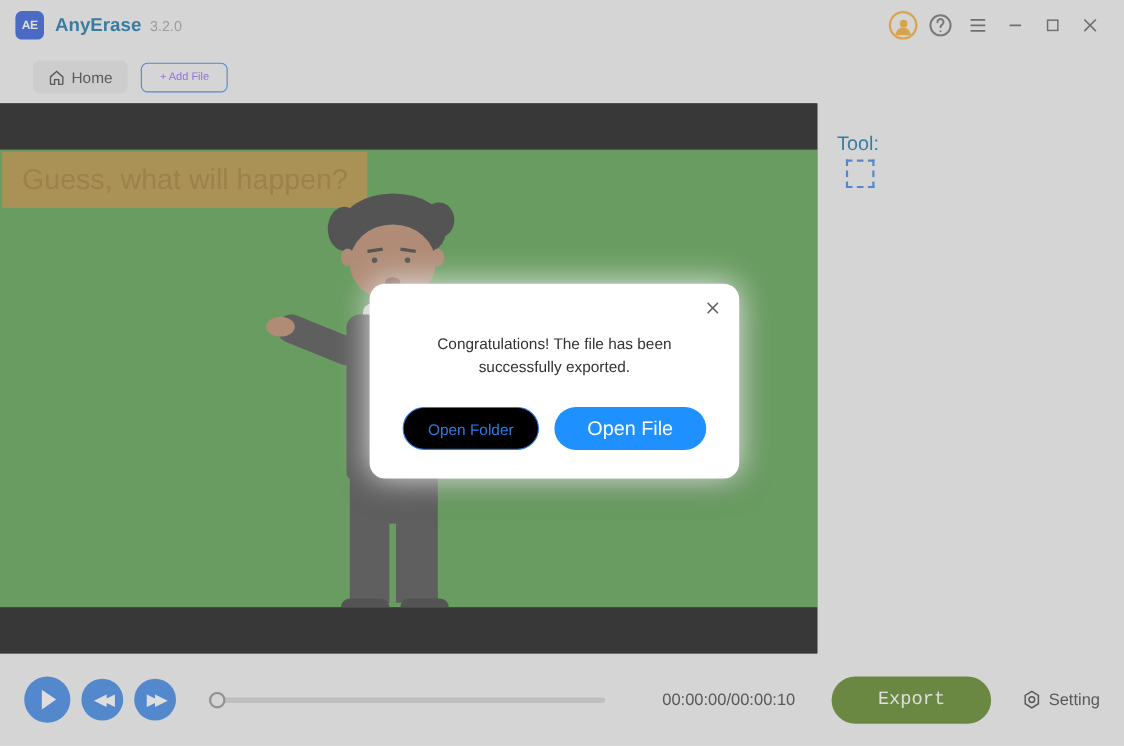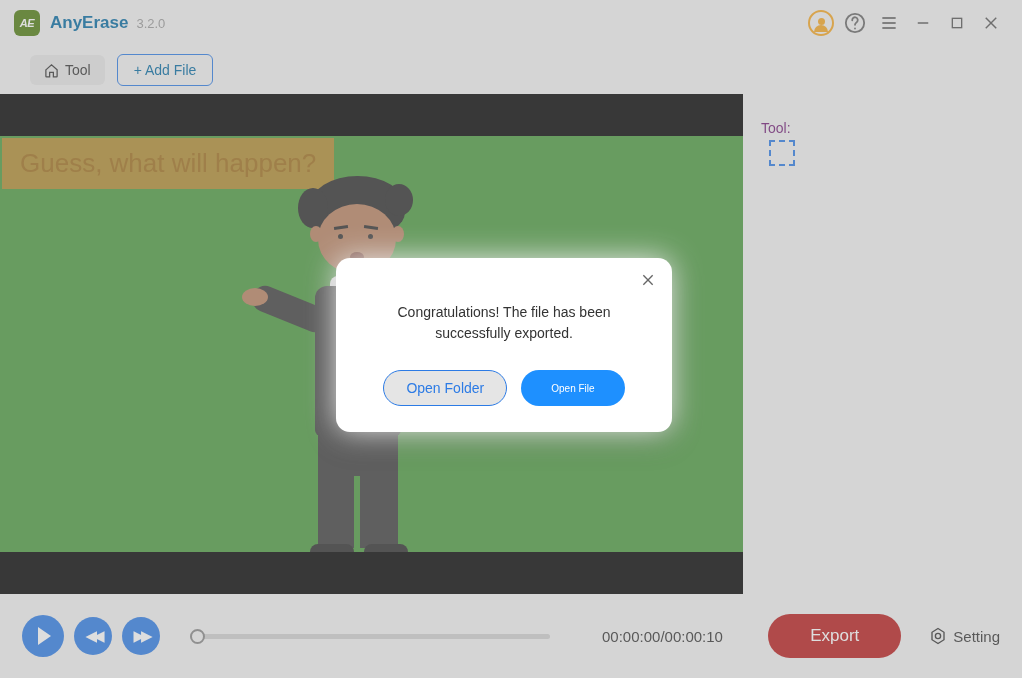--- a/index.html
+++ b/index.html
@@ -1,32 +1,32 @@
 <!DOCTYPE html>
 <html><head>
 <meta charset="utf-8">
 <style>
   * { box-sizing: border-box; margin: 0; padding: 0; }
   html, body { width: 1022px; height: 678px; font-family: -apple-system, BlinkMacSystemFont, "Segoe UI", Arial, sans-serif; background: #f2f2f2; overflow: hidden; position: relative; }
 
   
   .titlebar { height: 46px; display: flex; align-items: center; padding: 0 14px; }
-  .logo { width: 26px; height: 26px; background: #4d7c0f; border-radius: 6px; display:flex;align-items:center;justify-content:center;color:#fff;font-size:11px;font-weight:700;letter-spacing:-.5px;font-style:italic;}
+  .logo { width: 26px; height: 26px; background: #1d4ed8; border-radius: 6px; display:flex;align-items:center;justify-content:center;color:#fff;font-size:11px;font-weight:700;letter-spacing:-.5px;}
   .appname { margin-left: 10px; font-weight: 600; font-size: 17px; color: #0369a1; }
   .appver { margin-left: 8px; font-size: 13px; color: #999; }
   .tbspacer { flex:1; }
   .tbbtn { width: 34px; height: 34px; display:flex;align-items:center;justify-content:center; color:#555; cursor:pointer;}
   .avatar-ring { width:26px;height:26px;border:2px solid #f5a623;border-radius:50%;display:flex;align-items:center;justify-content:center;}
   .avatar-head { width:7px;height:7px;background:#f5a623;border-radius:50%;position:relative;top:-2px;}
   .avatar-ring::after{content:"";width:14px;height:7px;background:#f5a623;border-radius:7px 7px 0 0;position:absolute;margin-top:10px;}
 
   
   .toolbar { height: 48px; display:flex;align-items:center;padding-left:30px;gap:12px;}
   .home-btn { background:#e5e5e5;border-radius:6px;padding:7px 14px;display:flex;align-items:center;gap:6px;font-size:14px;color:#333;cursor:pointer;}
-  .addfile-btn { border:1.5px solid #2c7be5;color:#0369a1;border-radius:6px;padding:7px 16px;font-size:14px;cursor:pointer;background:transparent;}
+  .addfile-btn { border:1.5px solid #2c7be5;color:#8b5cf6;border-radius:6px;padding:7px 16px;font-size:10px;cursor:pointer;background:transparent;}
 
   
   .main { position:absolute;top:94px;left:0;right:0;bottom:84px;display:flex;}
   .video-col { width:743px;display:flex;flex-direction:column;background:#000;}
   .black-top{height:42px;background:#000;}
   .video-frame{flex:1;background:#4b9a3e;position:relative;overflow:hidden;}
   .caption-box{position:absolute;top:2px;left:2px;background:#b08a2e;color:#b97a2a;padding:10px 18px;font-size:26px;font-weight:500;}
   .caption-box span{color:#9e6e1c;}
   .black-bot{height:42px;background:#000;}
 
@@ -48,47 +48,47 @@
   .torso{position:absolute;top:110px;left:55px;width:86px;height:150px;background:#3c3c3c;border-radius:12px 12px 6px 6px;}
   .arm-l{position:absolute;top:120px;left:-10px;width:80px;height:26px;background:#3c3c3c;border-radius:14px;transform:rotate(22deg);}
   .hand-l{position:absolute;top:112px;left:-18px;width:26px;height:18px;background:#b98160;border-radius:50%;}
   .arm-r{position:absolute;top:120px;left:128px;width:24px;height:120px;background:#3c3c3c;border-radius:12px;}
   .legs{position:absolute;top:252px;left:58px;width:80px;height:120px;background:#3c3c3c;}
   .leg-split{position:absolute;top:300px;left:94px;width:6px;height:72px;background:#4b9a3e;}
   .shoe{position:absolute;width:44px;height:14px;background:#2b2b2b;border-radius:8px 8px 4px 4px;top:368px;}
   .shoe.l{left:50px;} .shoe.r{left:104px;}
 
   .side-col{flex:1;padding:26px 18px;}
-  .tool-label{font-size:14px;color:#701a75;margin-bottom:4px;}
+  .tool-label{font-size:18px;color:#0369a1;margin-bottom:4px;}
   .crop-tool{width:26px;height:26px;border:2px dashed #2c7be5;position:relative;margin-left:8px;cursor:pointer;}
   .crop-tool::before,.crop-tool::after{content:"";position:absolute;background:#2c7be5;}
 
   
   .controls{position:absolute;left:0;right:0;bottom:0;height:84px;display:flex;align-items:center;padding:0 22px;gap:10px;}
   .pbtn{width:38px;height:38px;border-radius:50%;background:#2c7be5;display:flex;align-items:center;justify-content:center;cursor:pointer;}
   .pbtn.big{width:42px;height:42px;}
   .play-tri{width:0;height:0;border-left:13px solid #fff;border-top:9px solid transparent;border-bottom:9px solid transparent;margin-left:3px;}
   .rw,.ff{color:#fff;font-size:15px;letter-spacing:-4px;}
   .timeline{flex:0 0 360px;height:5px;background:#cfcfcf;border-radius:3px;margin-left:20px;position:relative;}
   .playhead{position:absolute;left:0;top:-5px;width:15px;height:15px;border:2px solid #888;background:#f2f2f2;border-radius:50%;}
   .timecode{margin-left:42px;font-size:15px;color:#333;}
   .ctrl-spacer{flex:1;}
-  .export-btn{background:#b91c1c;color:#fff;border:none;border-radius:22px;padding:12px 42px;font-size:17px;cursor:pointer;}
+  .export-btn{background:#4d7c0f;color:#fff;border:none;border-radius:22px;padding:12px 42px;font-size:17px;cursor:pointer;font-family:Liberation Mono, monospace;}
   .setting{display:flex;align-items:center;gap:6px;margin-left:18px;font-size:15px;color:#333;cursor:pointer;}
 
   
   .scrim{position:absolute;inset:0;background:rgba(160,160,160,.35);}
 
   
   .modal{position:absolute;top:258px;left:336px;width:336px;background:#fff;border-radius:14px;box-shadow:0 0 30px rgba(255,255,255,.9),0 8px 30px rgba(0,0,0,.25);padding:22px 26px 26px;}
   .modal-close{position:absolute;top:14px;right:16px;font-size:20px;color:#666;cursor:pointer;background:none;border:none;}
   .modal-msg{font-size:14px;color:#333;text-align:center;margin:22px 6px 26px;line-height:1.5;}
   .modal-btns{display:flex;gap:14px;justify-content:center;}
-  .btn-outline{border:1.5px solid #2c7be5;color:#2c7be5;background:#e5e5e5;border-radius:20px;padding:9px 22px;font-size:14px;cursor:pointer;}
-  .btn-fill{border:none;background:#1e90ff;color:#fff;border-radius:20px;padding:9px 30px;font-size:10px;cursor:pointer;}
+  .btn-outline{border:1.5px solid #2c7be5;color:#2c7be5;background:#000000;border-radius:20px;padding:9px 22px;font-size:14px;cursor:pointer;}
+  .btn-fill{border:none;background:#1e90ff;color:#fff;border-radius:20px;padding:9px 30px;font-size:18px;cursor:pointer;}
 
   svg{display:block;}
 </style>
 </head>
 <body>
 
 <div class="titlebar">
   <div class="logo">AE</div>
   <div class="appname">AnyErase</div>
   <div class="appver">3.2.0</div>
@@ -128,21 +128,21 @@
         <line x1="19" y1="5" x2="5" y2="19"></line>
       </svg>
   </div>
 </div>
 
 <div class="toolbar">
   <div class="home-btn">
     <svg width="15" height="15" viewBox="0 0 24 24" fill="none" stroke="#333" stroke-width="2">
         <path d="M3 11l9-8 9 8v10a1 1 0 01-1 1h-5v-7h-6v7H4a1 1 0 01-1-1z"></path>
       </svg>
-    <span>Tool</span>
+    <span>Home</span>
   </div>
   <button class="addfile-btn">+ Add File</button>
 </div>
 
 <div class="main">
   <div class="video-col">
     <div class="black-top"></div>
     <div class="video-frame">
       <div class="caption-box"><span>Guess, what will happen?</span></div>
       <div class="man">

